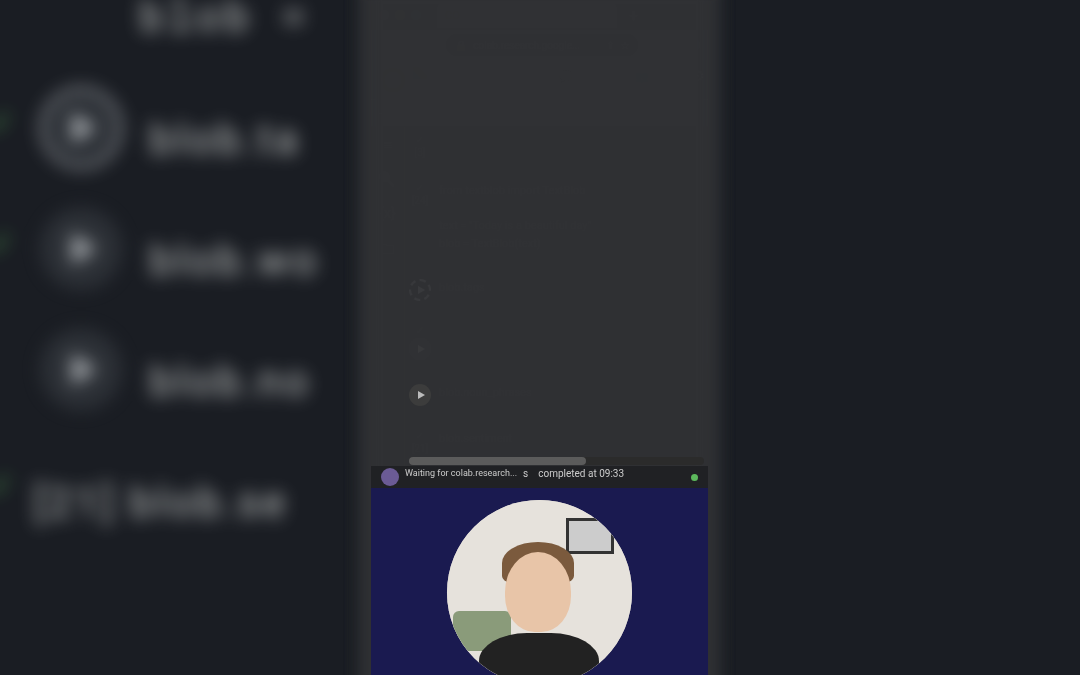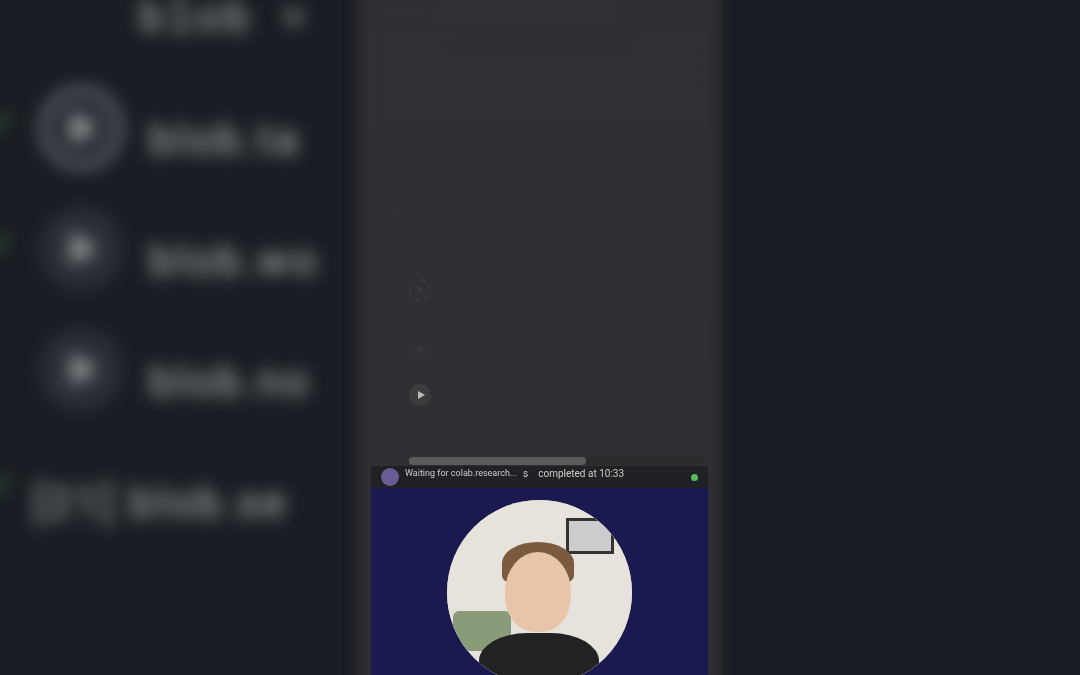--- a/index.html
+++ b/index.html
@@ -288,21 +288,21 @@
     </div>
   </div>
 
   <div class="scrollbar"></div>
 
   <div class="status">
     <div class="left">
       <span class="status-avatar"></span>
       <span style="font-size:9px">Waiting for colab.research...</span>
       <span>s</span>
-      <span style="margin-left:4px">completed at 10:33</span>
+      <span style="margin-left:4px">completed at 09:33</span>
     </div>
     <span class="green-dot"></span>
   </div>
 </div>
 
 <div class="bottom">
   <div class="bubble">
     <div class="wall"></div>
     <div class="frame"></div>
     <div class="sofa"></div>

